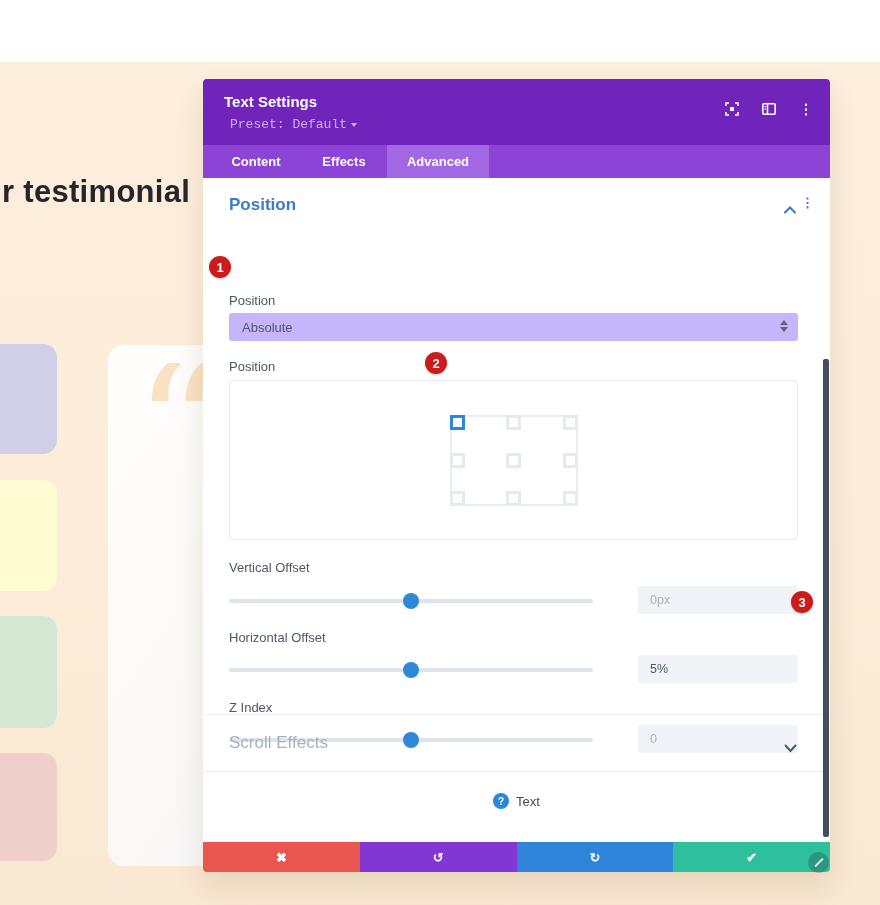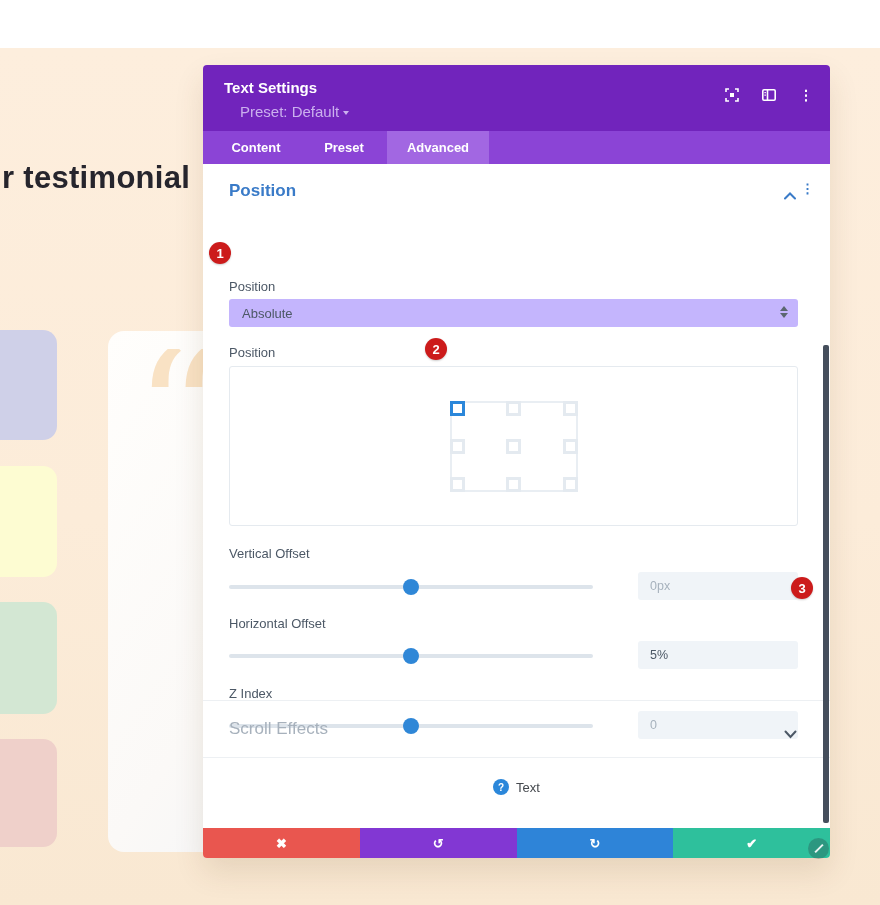--- a/index.html
+++ b/index.html
@@ -1,21 +1,21 @@
 <!DOCTYPE html>
 <html><head>
 <meta charset="utf-8">
 <style>
   * { margin:0; padding:0; box-sizing:border-box; }
   html,body { width:880px; height:905px; }
   body {
     font-family:"Liberation Sans", sans-serif;
     position:relative; overflow:hidden; background:#ffffff;
   }
-  .abs { position:absolute; }
+  .abs { position:absolute;margin-top:14px; }
 
   
   .peach-bg {
     left:0; top:48px; width:880px; height:857px;
     background:linear-gradient(180deg,#fdeedd 0%,#fcecd9 55%,#f9e8d2 100%);
   }
   .bg-heading {
     left:2px; top:160px; font-size:31px; font-weight:bold; color:#26252d;
     letter-spacing:.3px; white-space:nowrap;
   }
@@ -36,21 +36,21 @@
     color:#f9e2c4; display:block; margin-top:-8px;
   }
 
   
   .modal {
     left:203px; top:65px; width:627px; height:793px; border-radius:4px;
     box-shadow:0 14px 30px rgba(90,60,20,.12); background:#fff; overflow:hidden;
   }
   .modal-header { position:absolute; left:0; top:0; width:100%; height:66px; background:#7124bc; }
   .modal-title { position:absolute; left:21px; top:14px; font-size:15px; font-weight:bold; color:#fff; }
-  .preset-row { position:absolute; left:37px; top:38px; font-size:15px; color:#cbb0ee; cursor:pointer; }
+  .preset-row { position:absolute; left:27px; top:38px; font-size:13px; color:#cbb0ee; cursor:pointer;font-family:Liberation Mono, monospace; }
   .preset-caret { display:inline-block; margin-left:4px; width:0; height:0;
     border-left:3.5px solid transparent; border-right:3.5px solid transparent;
     border-top:4px solid #cbb0ee; vertical-align:middle; }
   .header-icons { position:absolute; right:16px; top:22px; display:flex; gap:21px; align-items:center; }
   .hicon { width:16px; height:16px; display:flex; align-items:center; justify-content:center; cursor:pointer; }
   .kebab-glyph { color:#fff; font-size:14px; font-weight:bold; line-height:1; }
 
   .tabbar { position:absolute; left:0; top:66px; width:100%; height:33px; background:#8b44d6; display:flex;padding-left:8px; }
   .tab { height:33px; display:flex; align-items:center; justify-content:center;
     font-size:13px; font-weight:bold; color:#fff; cursor:pointer; }
@@ -167,21 +167,21 @@
           </svg>
       </div>
       <div class="hicon">
         <span class="kebab-glyph">⋮</span>
       </div>
     </div>
   </div>
 
   <div class="tabbar">
     <div class="tab tab-content">Content</div>
-    <div class="tab tab-design">Preset</div>
+    <div class="tab tab-design">Effects</div>
     <div class="tab tab-advanced active">Advanced</div>
   </div>
 
   <div class="modal-body">
 
     <div class="section-head">
       <div class="section-title">Position</div>
       <div class="section-chevron">
         <svg width="12" height="8" viewBox="0 0 12 8">
             <polyline points="1,6.5 6,1.5 11,6.5" fill="none" stroke="#3a7bc8" stroke-width="2" stroke-linecap="round"></polyline>

